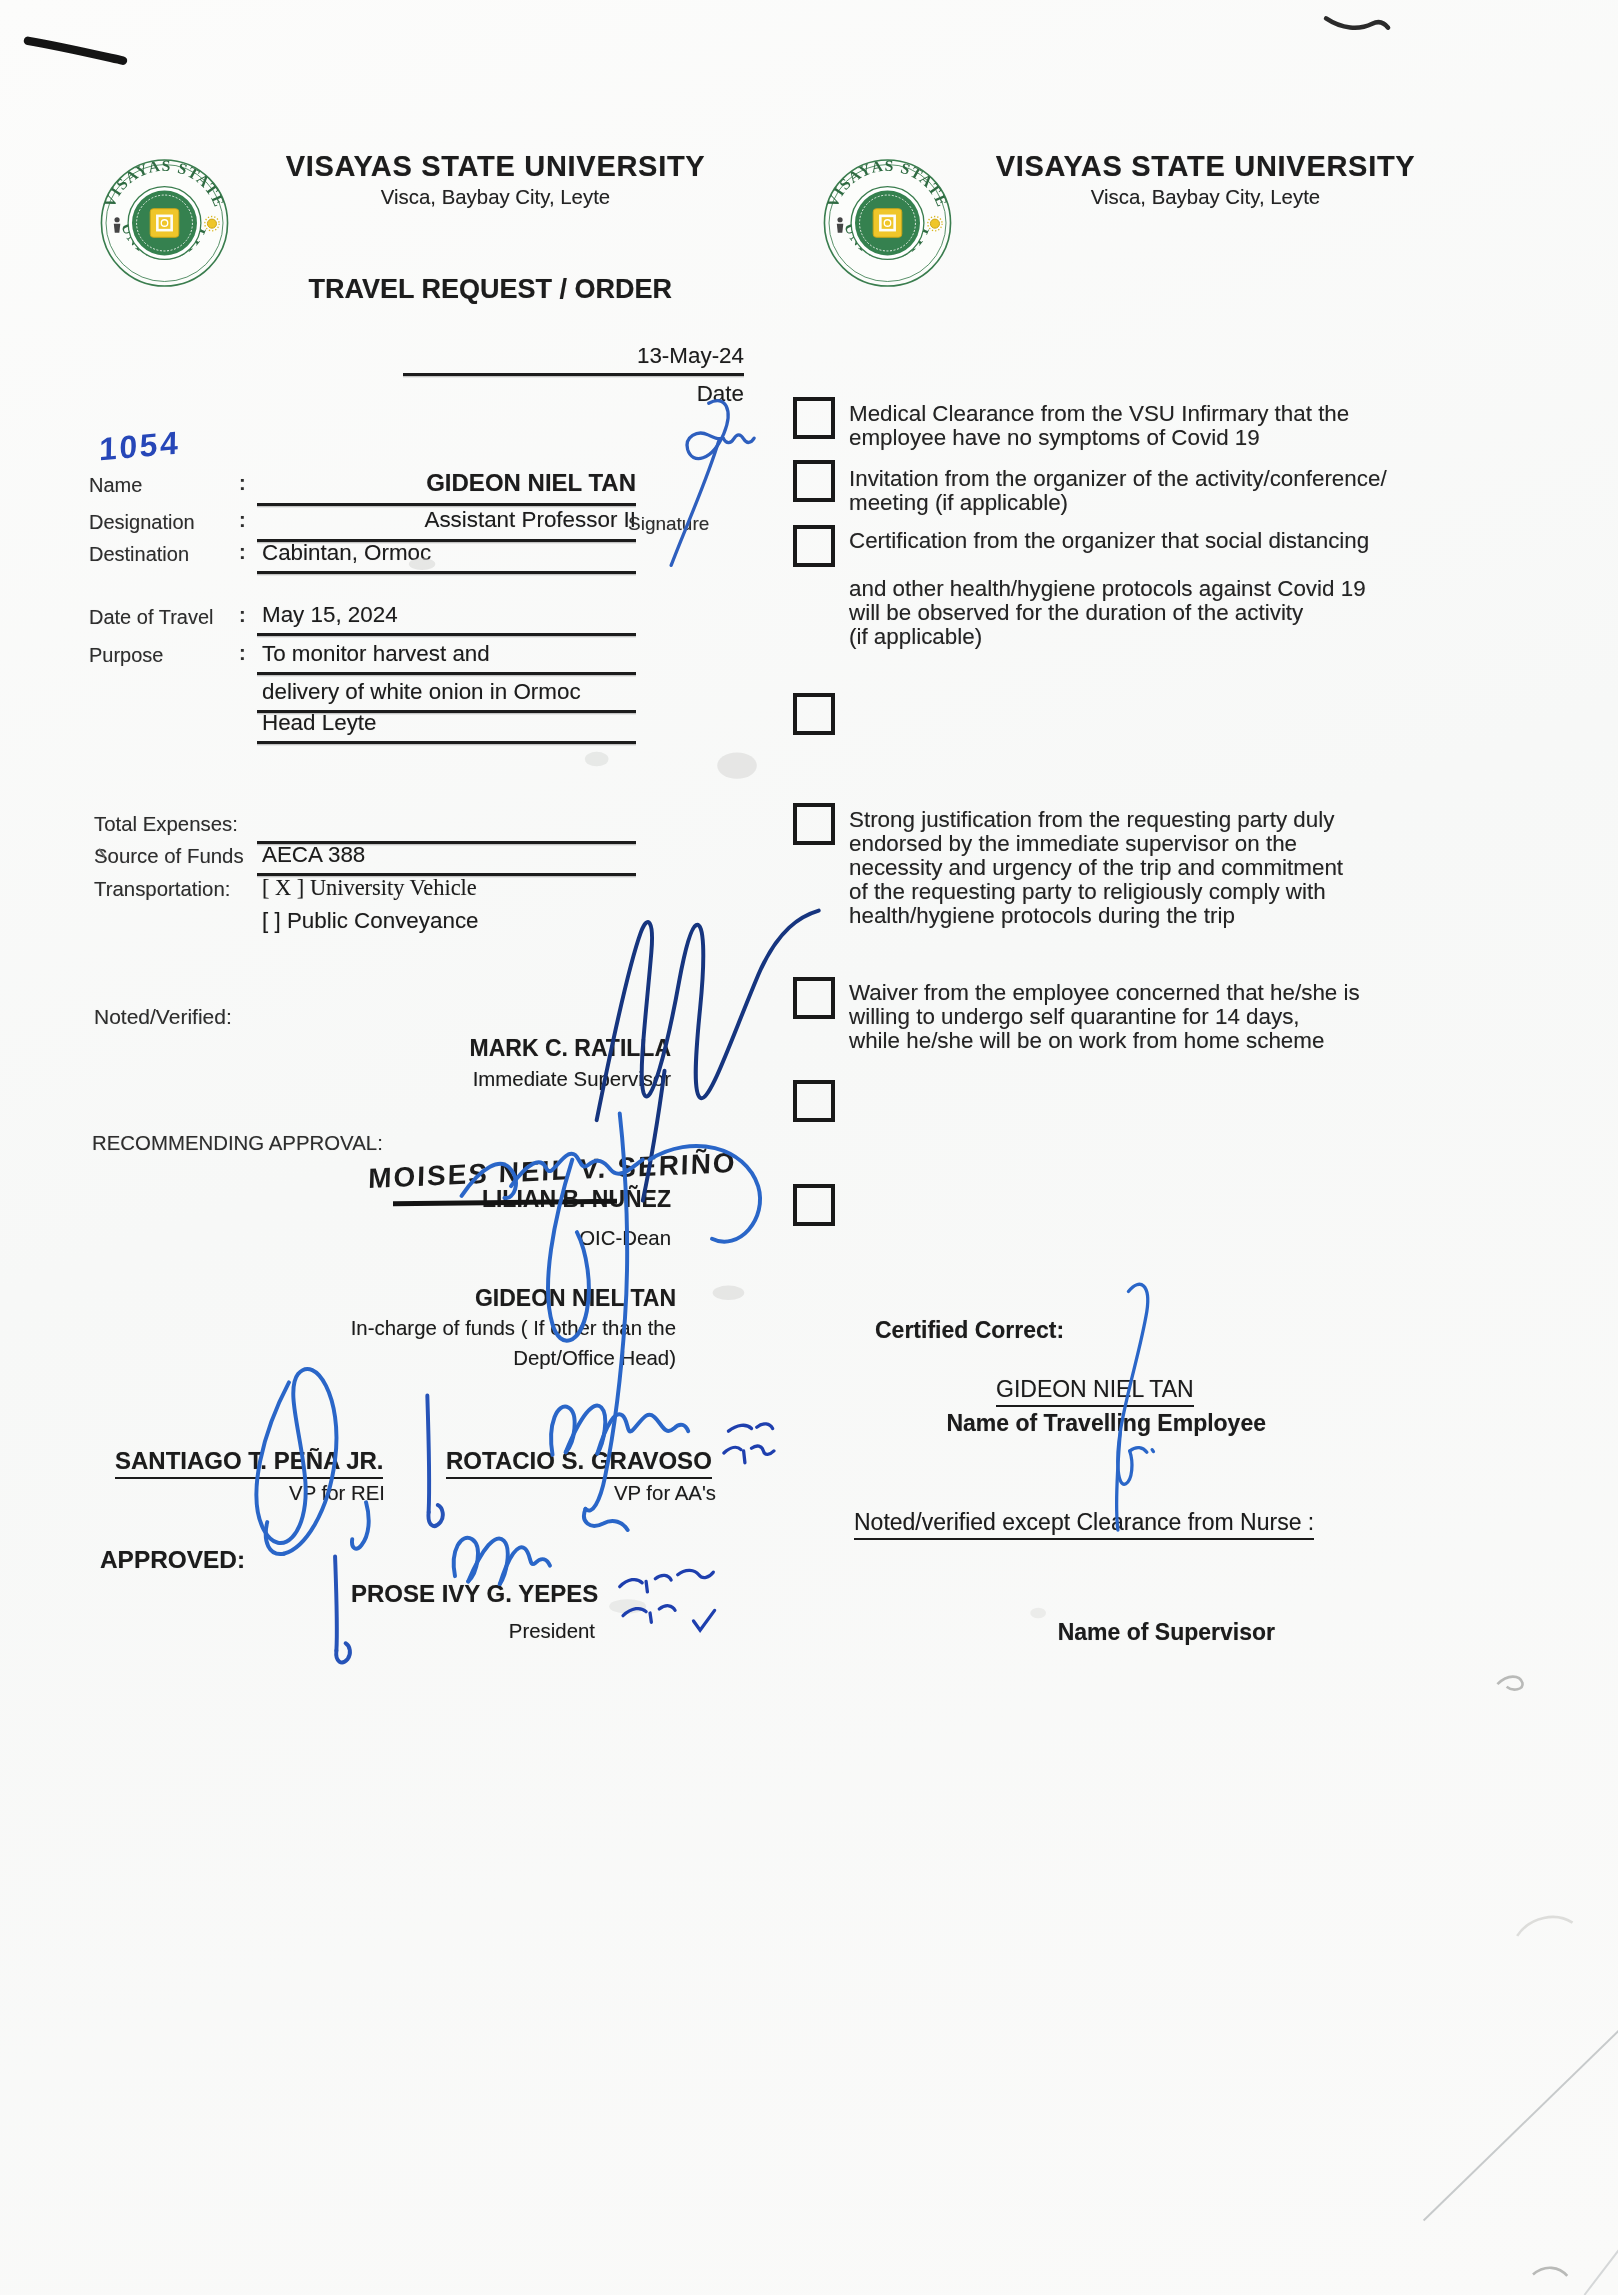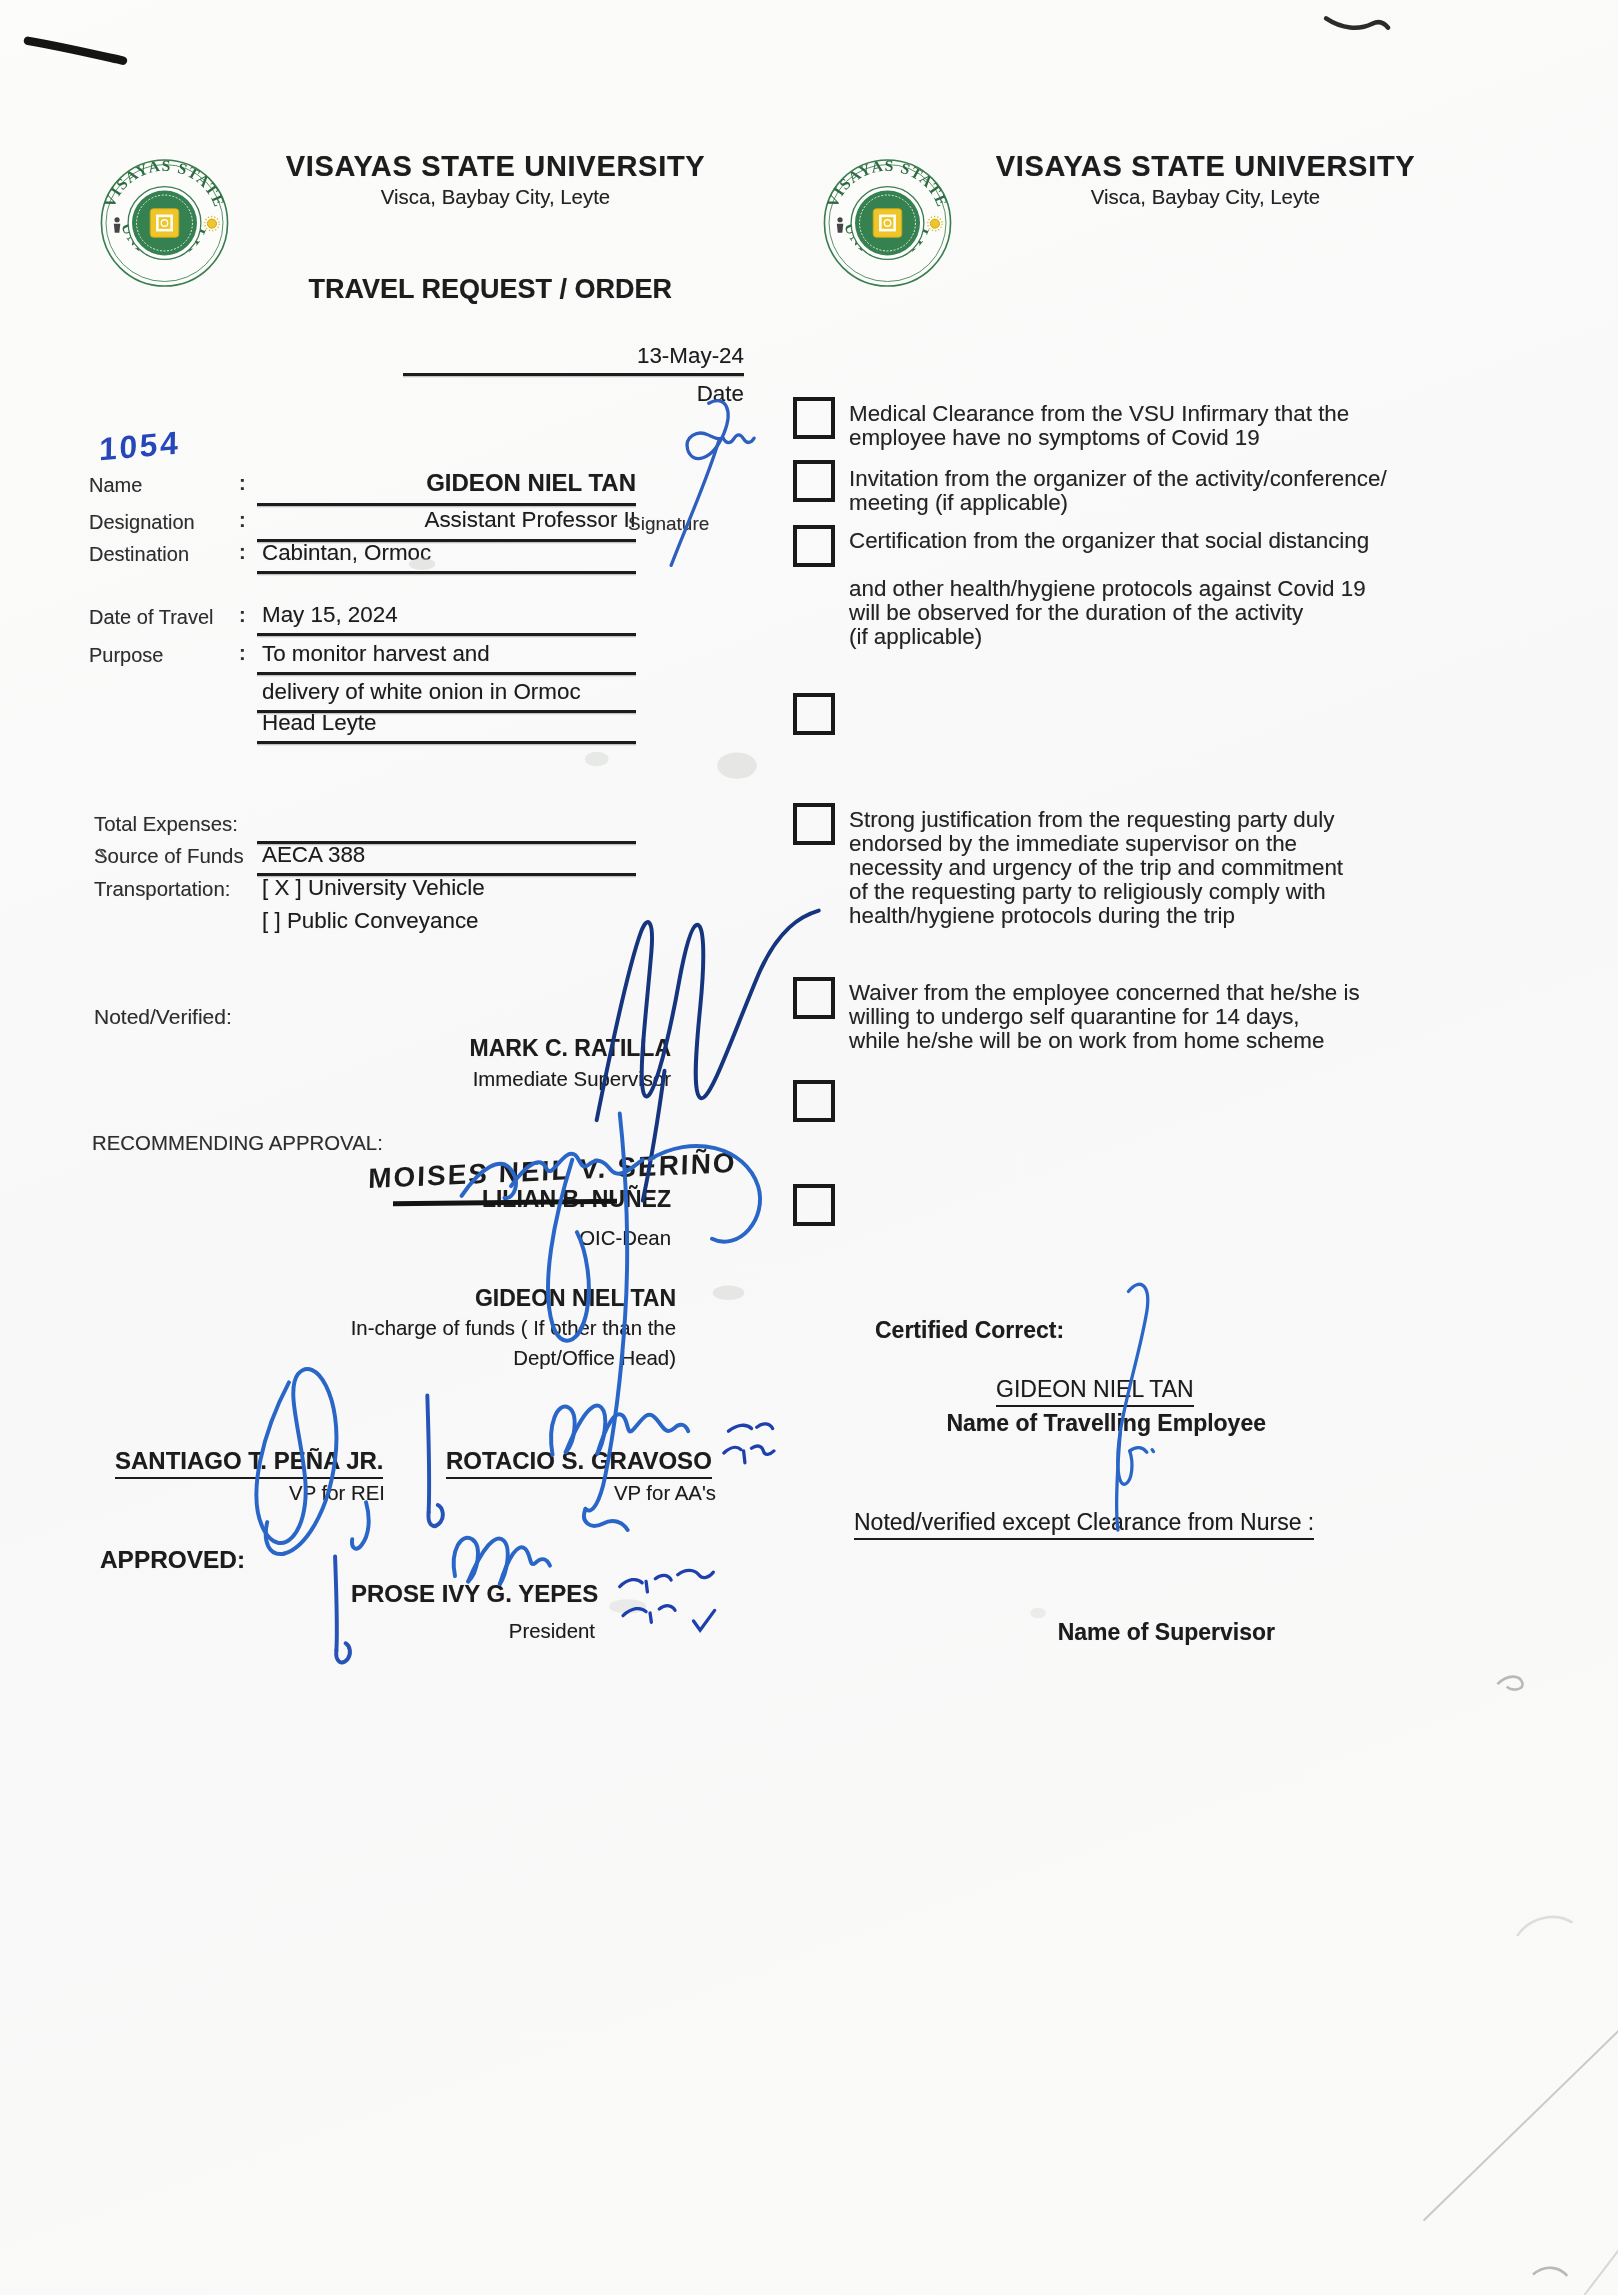--- a/index.html
+++ b/index.html
@@ -94,21 +94,21 @@
   <div class="uline" style="left:257px;top:741px;width:379px;"></div>
 
   <div class="lbl" style="left:94px;top:813px;font-size:20.4px;">Total Expenses:</div>
   <div class="uline" style="left:257px;top:841px;width:379px;"></div>
 
   <div class="lbl" style="left:94px;top:845px;font-size:20.4px;">Source of Funds</div>
   <div class="val" style="left:262px;top:842px;">AECA 388</div>
   <div class="uline" style="left:257px;top:873px;width:379px;"></div>
 
   <div class="lbl" style="left:94px;top:878px;font-size:20.4px;">Transportation:</div>
-  <div class="val" style="left:262px;top:875px;">[ X ] University Vehicle</div>
+  <div class="val" style="left:262px;top:875px;font-family:Liberation Serif, serif;">[ X ] University Vehicle</div>
   <div class="val" style="left:262px;top:908px;">[  ] Public Conveyance</div>
 
   <div class="lbl" style="left:94px;top:1005px;font-size:21px;">Noted/Verified:</div>
   <div class="val b ctr" style="left:341px;top:1035px;width:330px;font-size:23px;">MARK C. RATILLA</div>
   <div class="val ctr" style="left:341px;top:1068px;width:330px;font-size:20.4px;">Immediate Supervisor</div>
 
   <div class="lbl" style="left:92px;top:1132px;font-size:20.4px;">RECOMMENDING APPROVAL:</div>
   <div class="abs" style="left:368px;top:1155px;font-size:28px;color:#1c1c1c;font-weight:bold;letter-spacing:2px;transform:rotate(-2.5deg) skewX(-4deg);">MOISES NEIL V. SERIÑO</div>
   <div class="val b ctr" style="left:341px;top:1186px;width:330px;font-size:23px;">LILIAN B. NUÑEZ</div>
   <div class="crossout" style="left:393px;top:1200px;width:224px;"></div>

